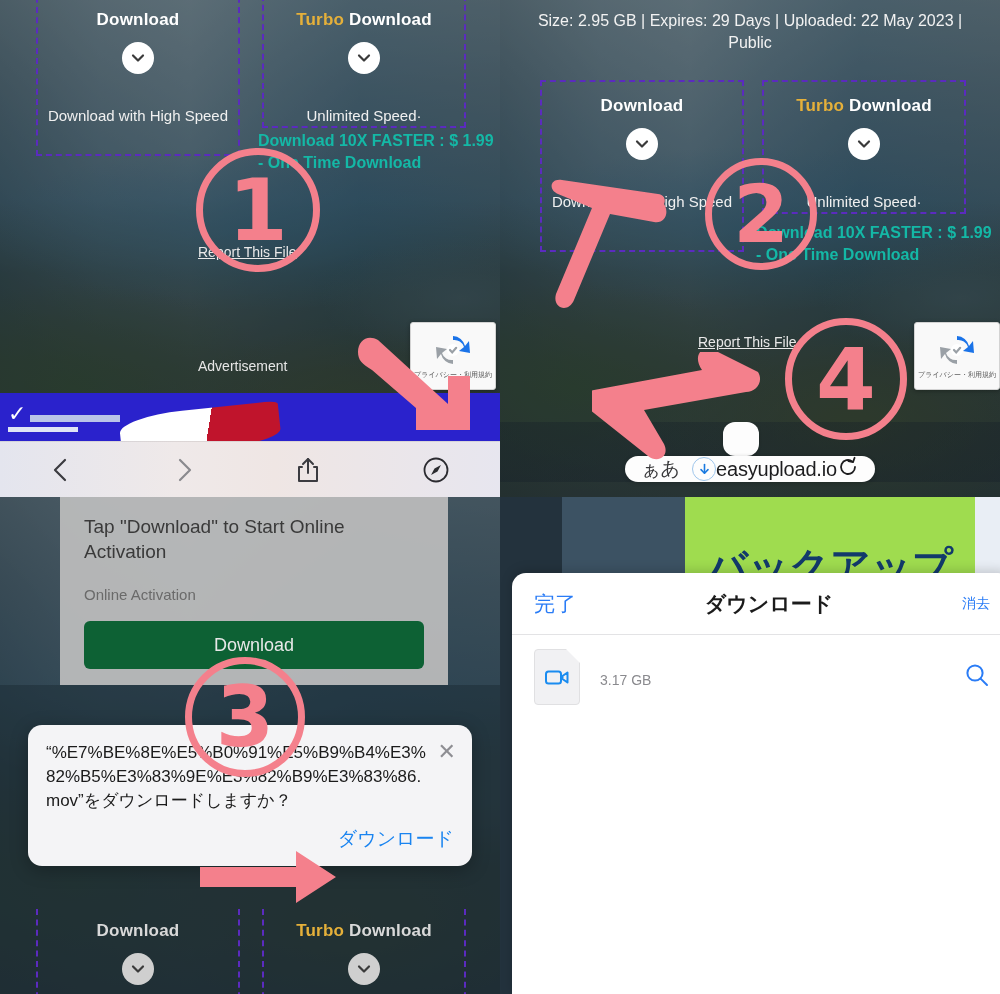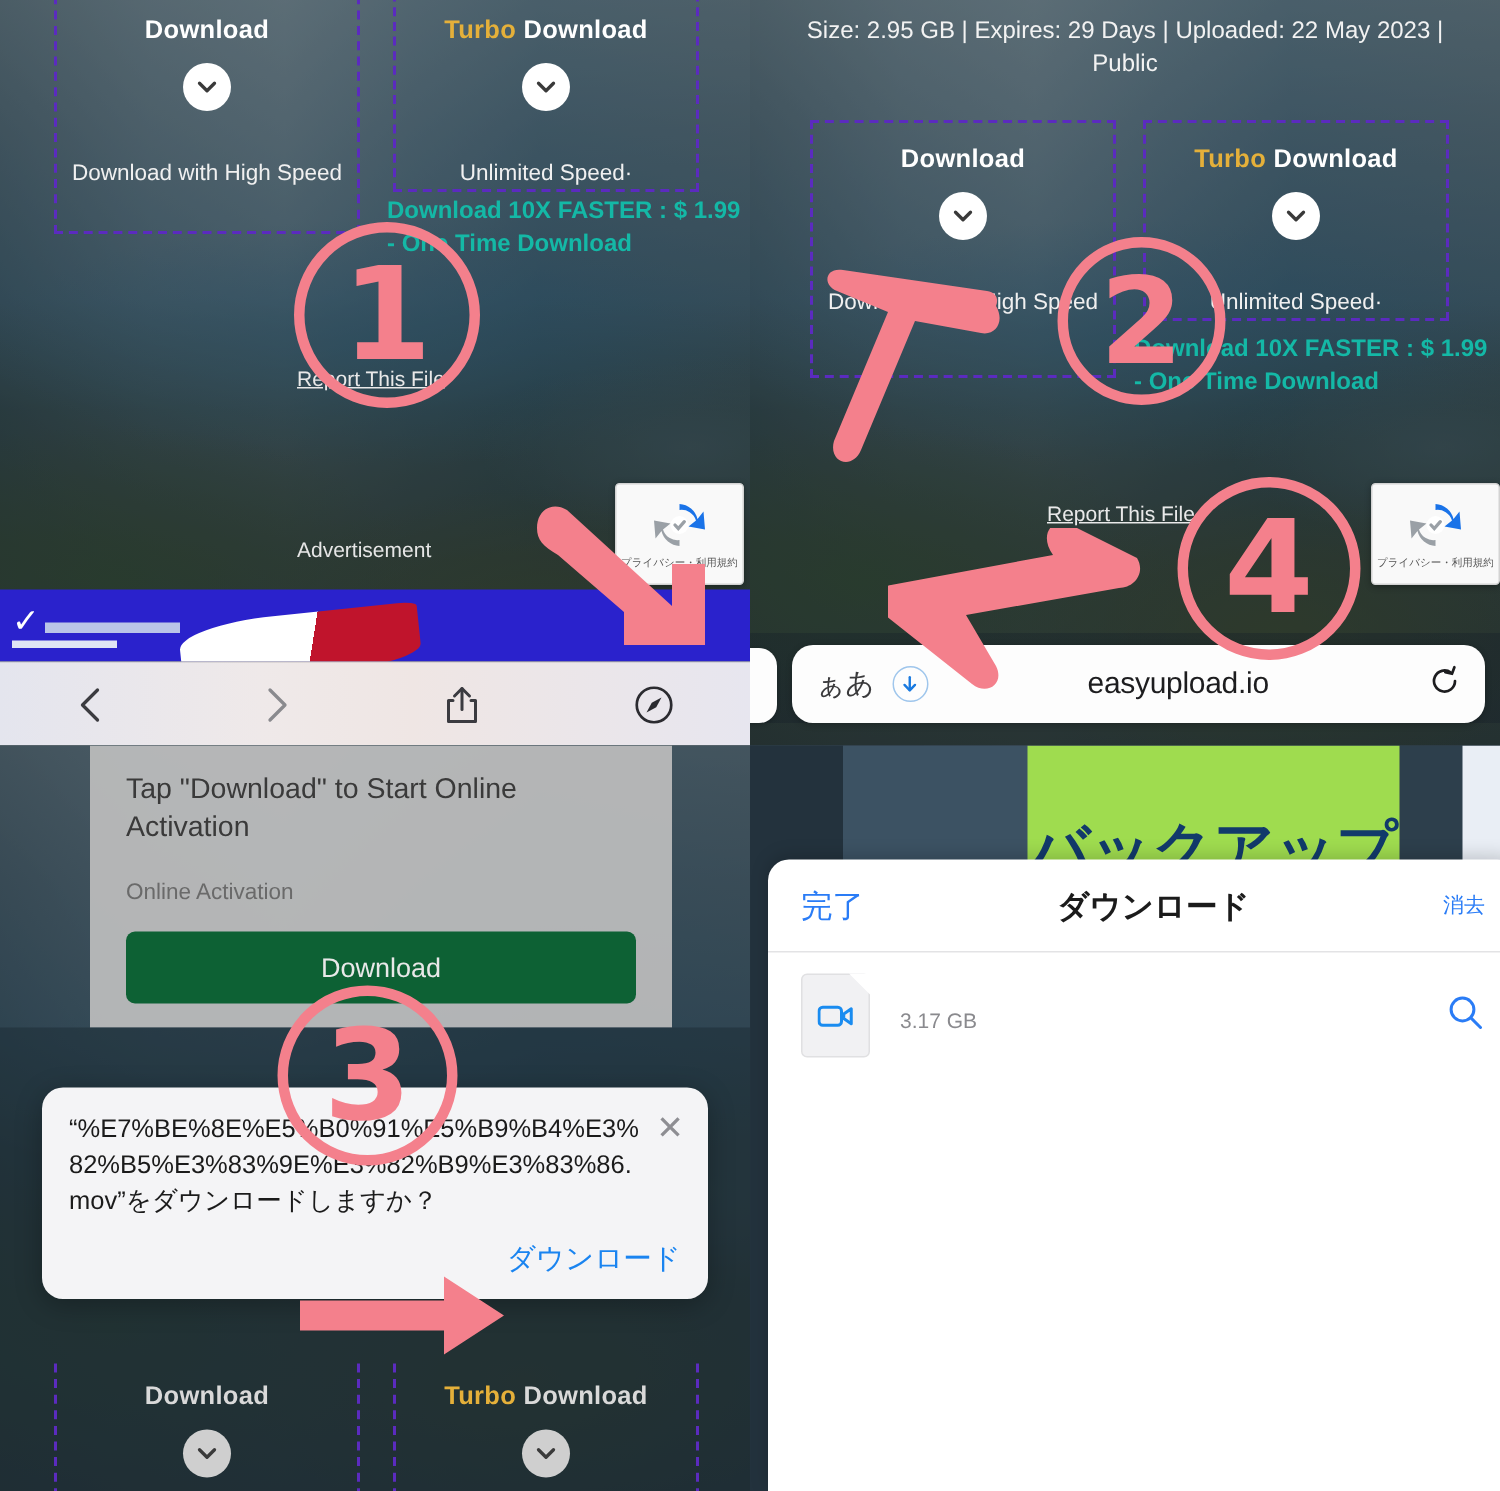--- a/index.html
+++ b/index.html
@@ -100,21 +100,21 @@
   
   .safari-toolbar {
     position:absolute; left:0; right:0; bottom:0;
     background: linear-gradient(90deg,#e4e5ee 0%,#efe9e9 35%,#efe6e4 55%,#e7e6ef 100%);
     display:flex; align-items:center; justify-content:space-around;
     border-top: 1px solid rgba(0,0,0,.08);
   }
   .tb-icon { color:#3b3b40; display:flex; align-items:center; justify-content:center; }
 
   
-  .url-row { position:absolute; left:0; right:0; display:flex; align-items:flex-end; }
+  .url-row { position:absolute; left:0; right:0; display:flex; align-items:center;flex-direction:column; }
   .url-side-tab {
     width:36px; height:50px; background:#fdfdfd; border-radius:12px;
     margin-left:-18px; box-shadow:0 1px 3px rgba(0,0,0,.2);
   }
   .url-bar {
     flex:1; height:52px; background:#fdfdfd; border-radius:14px;
     display:flex; align-items:center; padding:0 16px; margin:0 10px;
     box-shadow:0 1px 4px rgba(0,0,0,.22);
   }
   .url-aa { font-size:19px; color:#3a3a3c; font-family:"DejaVu Sans", sans-serif; }
@@ -408,21 +408,21 @@
         <path d="M0 18 L96 18 L96 2 L136 28 L96 54 L96 38 L0 38 Z" fill="#F4808C"></path>
       </svg>
     </div>
   </div>
 
   <div class="panel">
     <div style="position:absolute; inset:0; background:#2d3f4c;"></div>
     <div style="position:absolute; left:0; top:0; width:62px; bottom:0; background:#23323d;"></div>
     <div style="position:absolute; left:62px; top:0; width:125px; bottom:0; background:#3c5263;"></div>
 
-    <div class="vmware-banner" style="left:185px; top:0; width:248px; height:90px;">
+    <div class="vmware-banner" style="left:185px; top:0; width:290px; height:90px;">
       <div class="vm-word">バックアップ</div>
     </div>
     <div style="position:absolute; right:0; top:0; width:25px; height:90px; background:#e9eef5;"></div>
 
     <div class="dl-sheet" style="top:76px; bottom:0;">
       <div class="dl-sheet-head">
         <span class="dl-done">完了</span>
         <span class="dl-title">ダウンロード</span>
         <span class="dl-clear">消去</span>
       </div>

